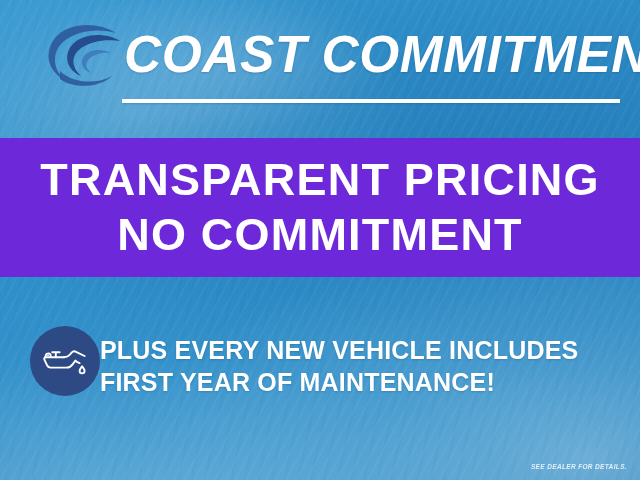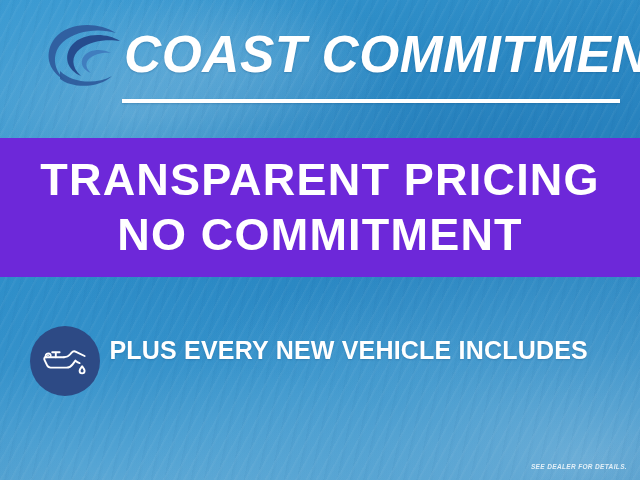--- a/index.html
+++ b/index.html
@@ -154,21 +154,21 @@
     background: #2d4a85;
     display: flex;
     align-items: center;
     justify-content: center;
     margin-top: 26px;
   }
   .promo-badge svg { display: block; width: 46px; height: 34px; }
 
   .promo-text {
     flex: 1 1 auto;
-    text-align: right;
+    text-align: left;
     padding-right: 52px;
     margin-top: 34px;
   }
   .promo-line {
     color: #ffffff;
     font-size: 25px;
     font-weight: 700;
     letter-spacing: 0.2px;
     line-height: 1.28;
     white-space: nowrap;
@@ -245,18 +245,19 @@
         <path d="M4.2 13.2 C3.0 11.4 4.0 9.4 6.2 9.4 C8.2 9.4 9.2 11.0 8.4 12.6"></path>
         <circle cx="6.0" cy="11.2" r="0.9" fill="#ffffff" stroke="none"></circle>
 
         <path d="M40.1 22.2 C41.6 24.2 42.6 25.5 42.6 26.8 C42.6 28.3 41.5 29.4 40.1 29.4
                  C38.7 29.4 37.6 28.3 37.6 26.8 C37.6 25.5 38.6 24.2 40.1 22.2 Z"></path>
       </svg>
     </div>
 
     <div class="promo-text">
       <div class="promo-line">PLUS EVERY NEW VEHICLE INCLUDES</div>
+      <div class="promo-line">FIRST YEAR OF MAINTENANCE!</div>
     </div>
   </div>
 
   <div class="disclaimer">SEE DEALER FOR DETAILS.</div>
 
 </div>
 
 </body></html>

